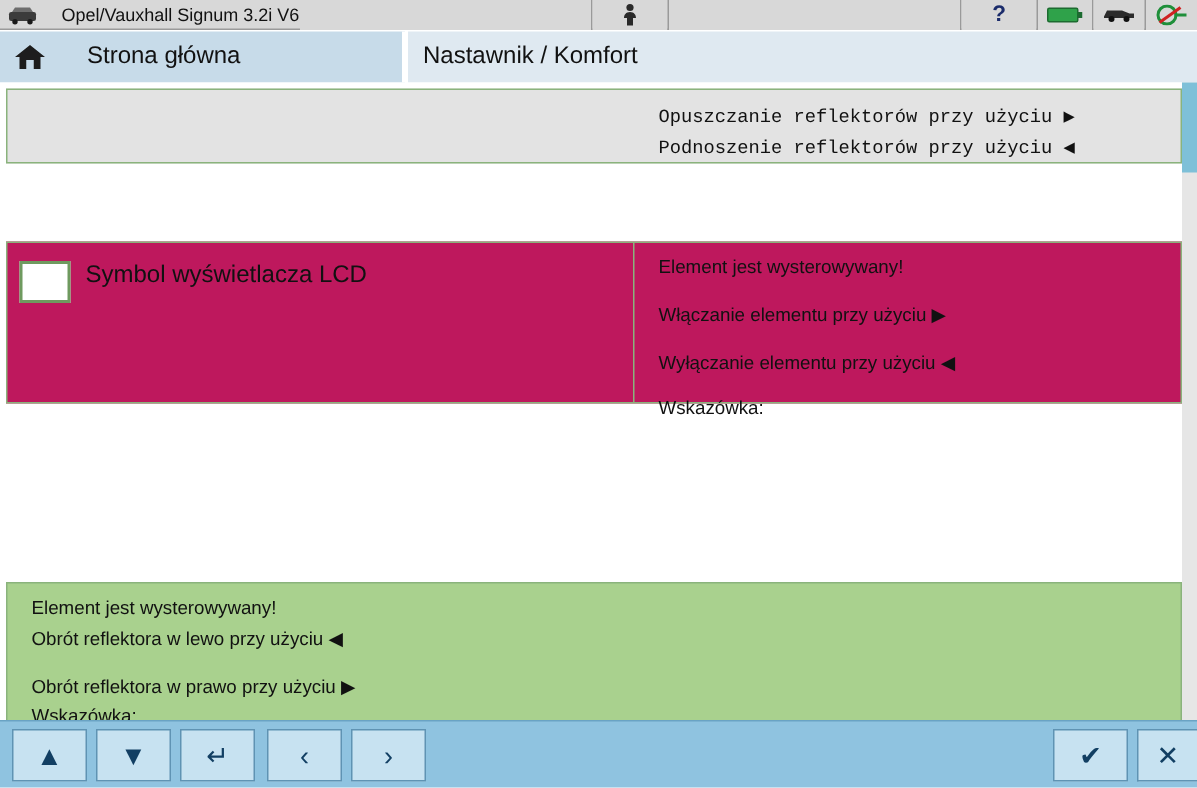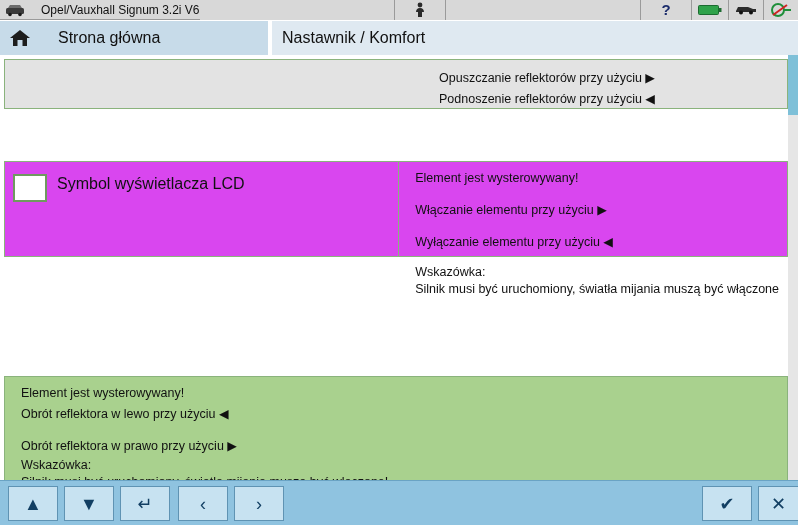--- a/index.html
+++ b/index.html
@@ -122,43 +122,43 @@
     box-sizing: border-box;
     display: flex;
   }
   .row-hdr {
     top: 4px;
     height: 50px;
     background: #e3e3e3;
   }
   .row-lcd {
     top: 56px;
-    height: 96px;
-    background: #d946ef;
+    height: 108px;
+    background: #be185d;
   }
   .row-dyn {
     top: 175px;
     height: 110px;
     background: #a9d18e;
   }
   .col-left {
     width: 418px;
     box-sizing: border-box;
     display: flex;
     align-items: flex-start;
     padding-top: 10px;
     border-right: 1px solid #8ab37c;
   }
   .col-right {
     flex: 1 1 auto;
     box-sizing: border-box;
     padding: 6px 8px 0 16px;
   }
   .row-hdr .col-left { border-right: none; }
-  .row-hdr .col-right { padding-top: 8px; }
+  .row-hdr .col-right { padding-top: 8px; font-family: Liberation Mono, monospace; }
 
   .checkbox {
     width: 34px; height: 28px;
     margin: 2px 10px 0 8px;
     background: #ffffff;
     border: 2px solid #6f9a5f;
     box-sizing: border-box;
     position: relative;
     flex: 0 0 auto;
   }
@@ -324,21 +324,20 @@
     <div class="panel row row-lcd">
       <div class="col-left">
         <span class="checkbox"></span>
         <span class="item-label">Symbol wyświetlacza LCD</span>
       </div>
       <div class="col-right">
         <div class="rline">Element jest wysterowywany!</div>
         <div class="rline gap">Włączanie elementu przy użyciu ▶</div>
         <div class="rline gap">Wyłączanie elementu przy użyciu ◀</div>
         <div class="rline tight gap">Wskazówka:</div>
-        <div class="rline tight">Silnik musi być uruchomiony, światła mijania muszą być włączone</div>
       </div>
     </div>
 
     <div class="panel row row-dyn">
       <div class="col-right">
         <div class="rline">Element jest wysterowywany!</div>
         <div class="rline">Obrót reflektora w lewo przy użyciu ◀</div>
         <div class="rline gap">Obrót reflektora w prawo przy użyciu ▶</div>
         <div class="rline tight">Wskazówka:</div>
         <div class="rline tight">Silnik musi być uruchomiony, światła mijania muszą być włączone!</div>

